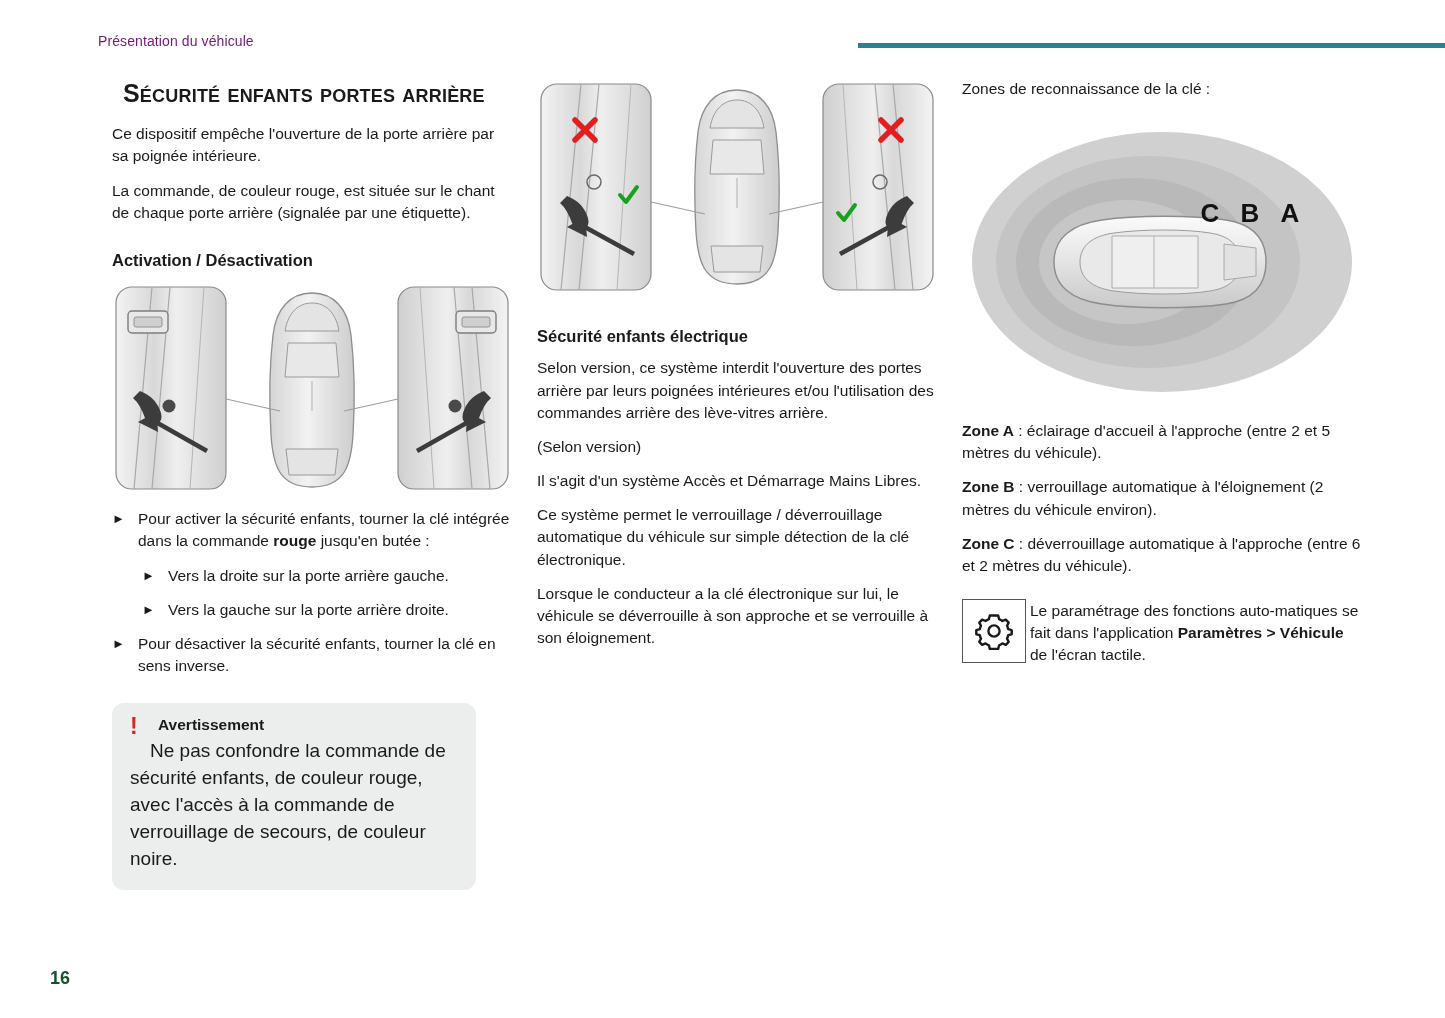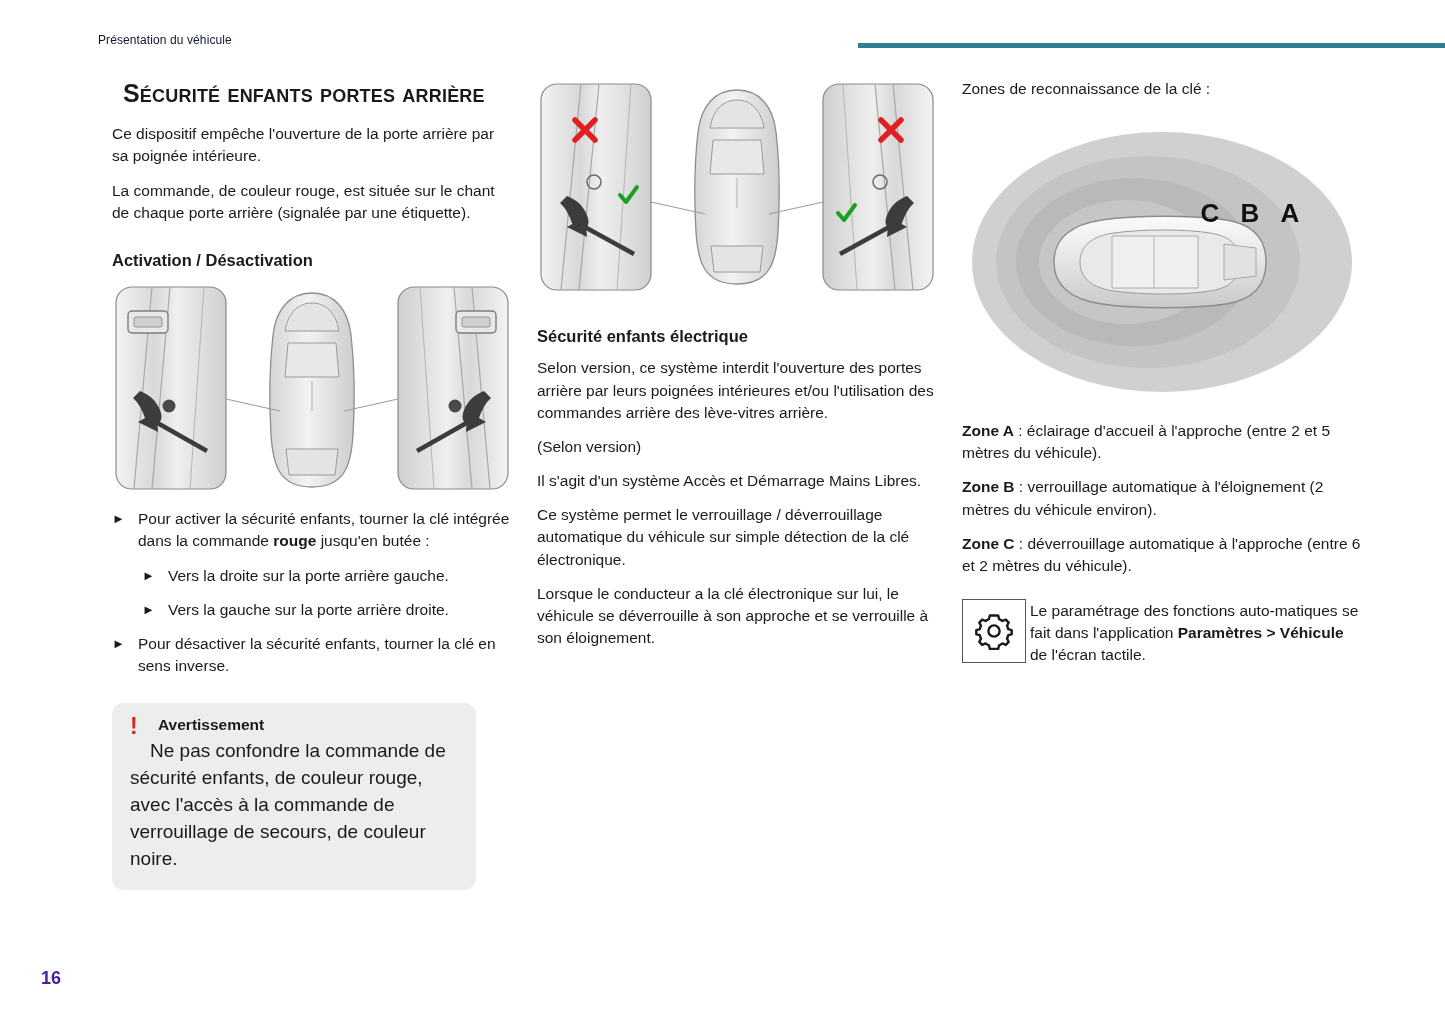--- a/index.html
+++ b/index.html
@@ -26,22 +26,22 @@
     position: absolute;
     left: 98px;
     top: 30px;
     width: 1320px;
     height: 30px;
   }
   .header-title {
     position: absolute;
     left: 0;
     top: 3px;
-    font-size: 12px;
-    color: #0f172a;
+    font-size: 14px;
+    color: #701a75;
     letter-spacing: 0.1px;
   }
   .header-rule {
     position: absolute;
     left: 760px;
     top: 13px;
     width: 660px;
     height: 5px;
     background: #2d7f94;
   }
@@ -144,25 +144,25 @@
   }
   .info-text {
     font-size: 15.5px;
     line-height: 1.42;
     padding-top: 1px;
   }
 
   
   .page-number {
     position: absolute;
-    left: 41px;
+    left: 50px;
     top: 968px;
     font-size: 18px;
     font-weight: bold;
-    color: #4c1d95;
+    color: #14532d;
   }
 
   
   .fig {
     position: relative;
   }
   .fig svg { display: block; }
 
   .zone-label {
     font-weight: bold;

